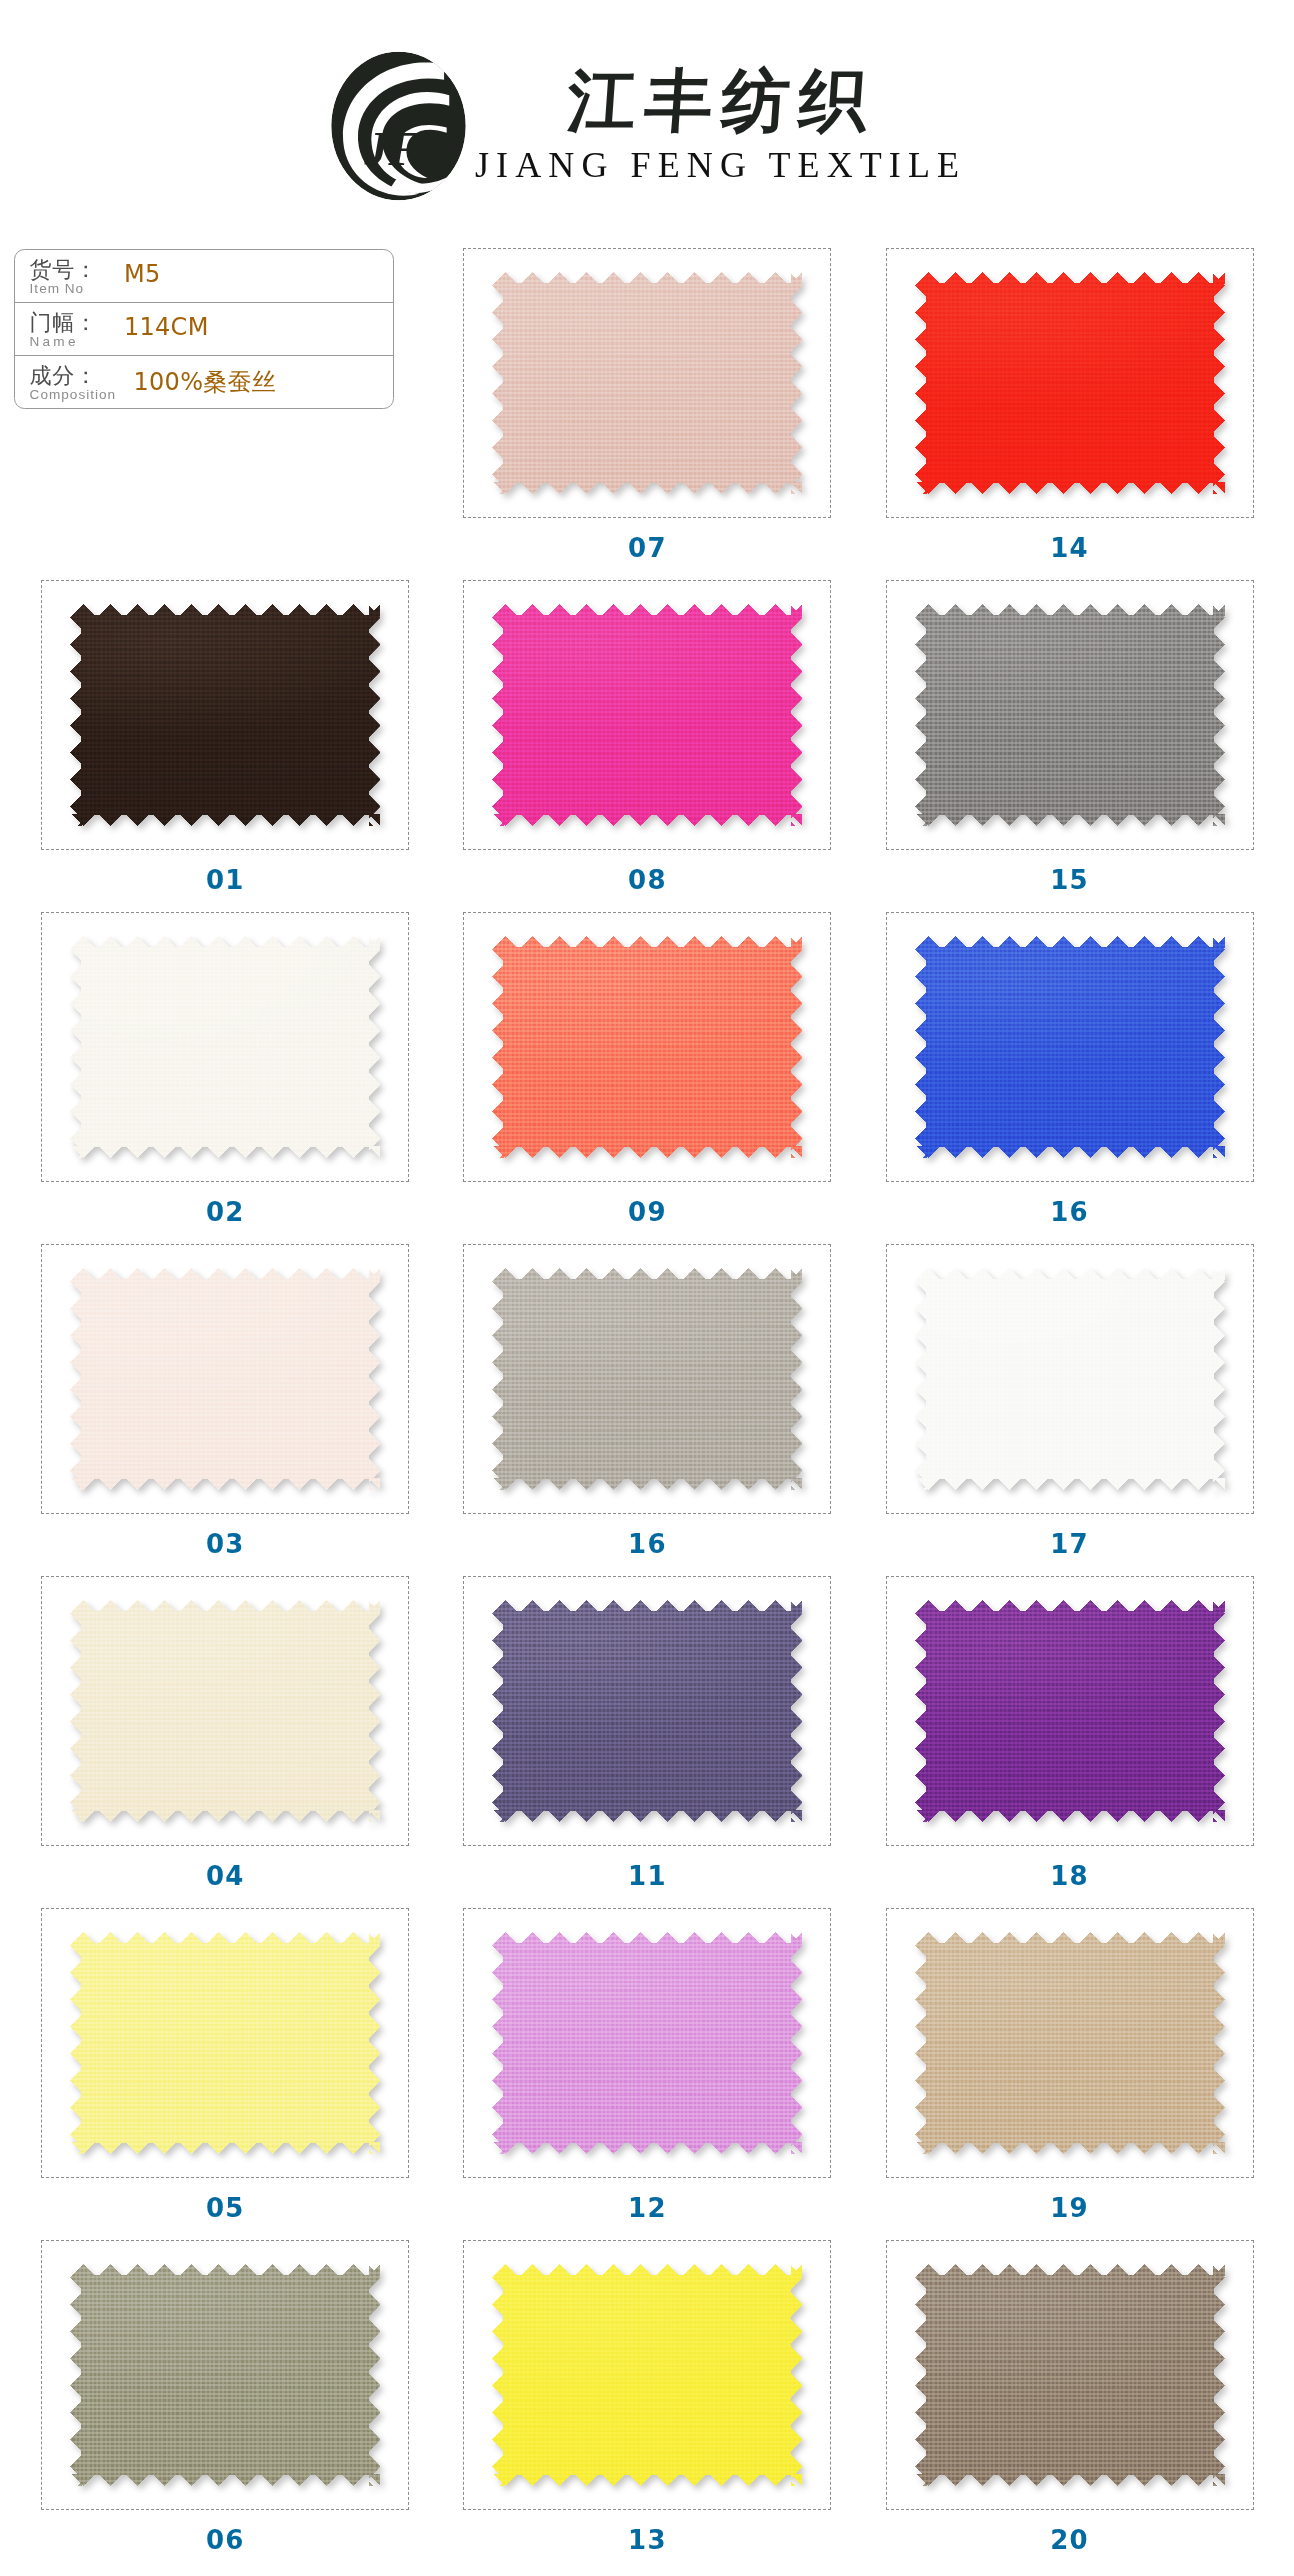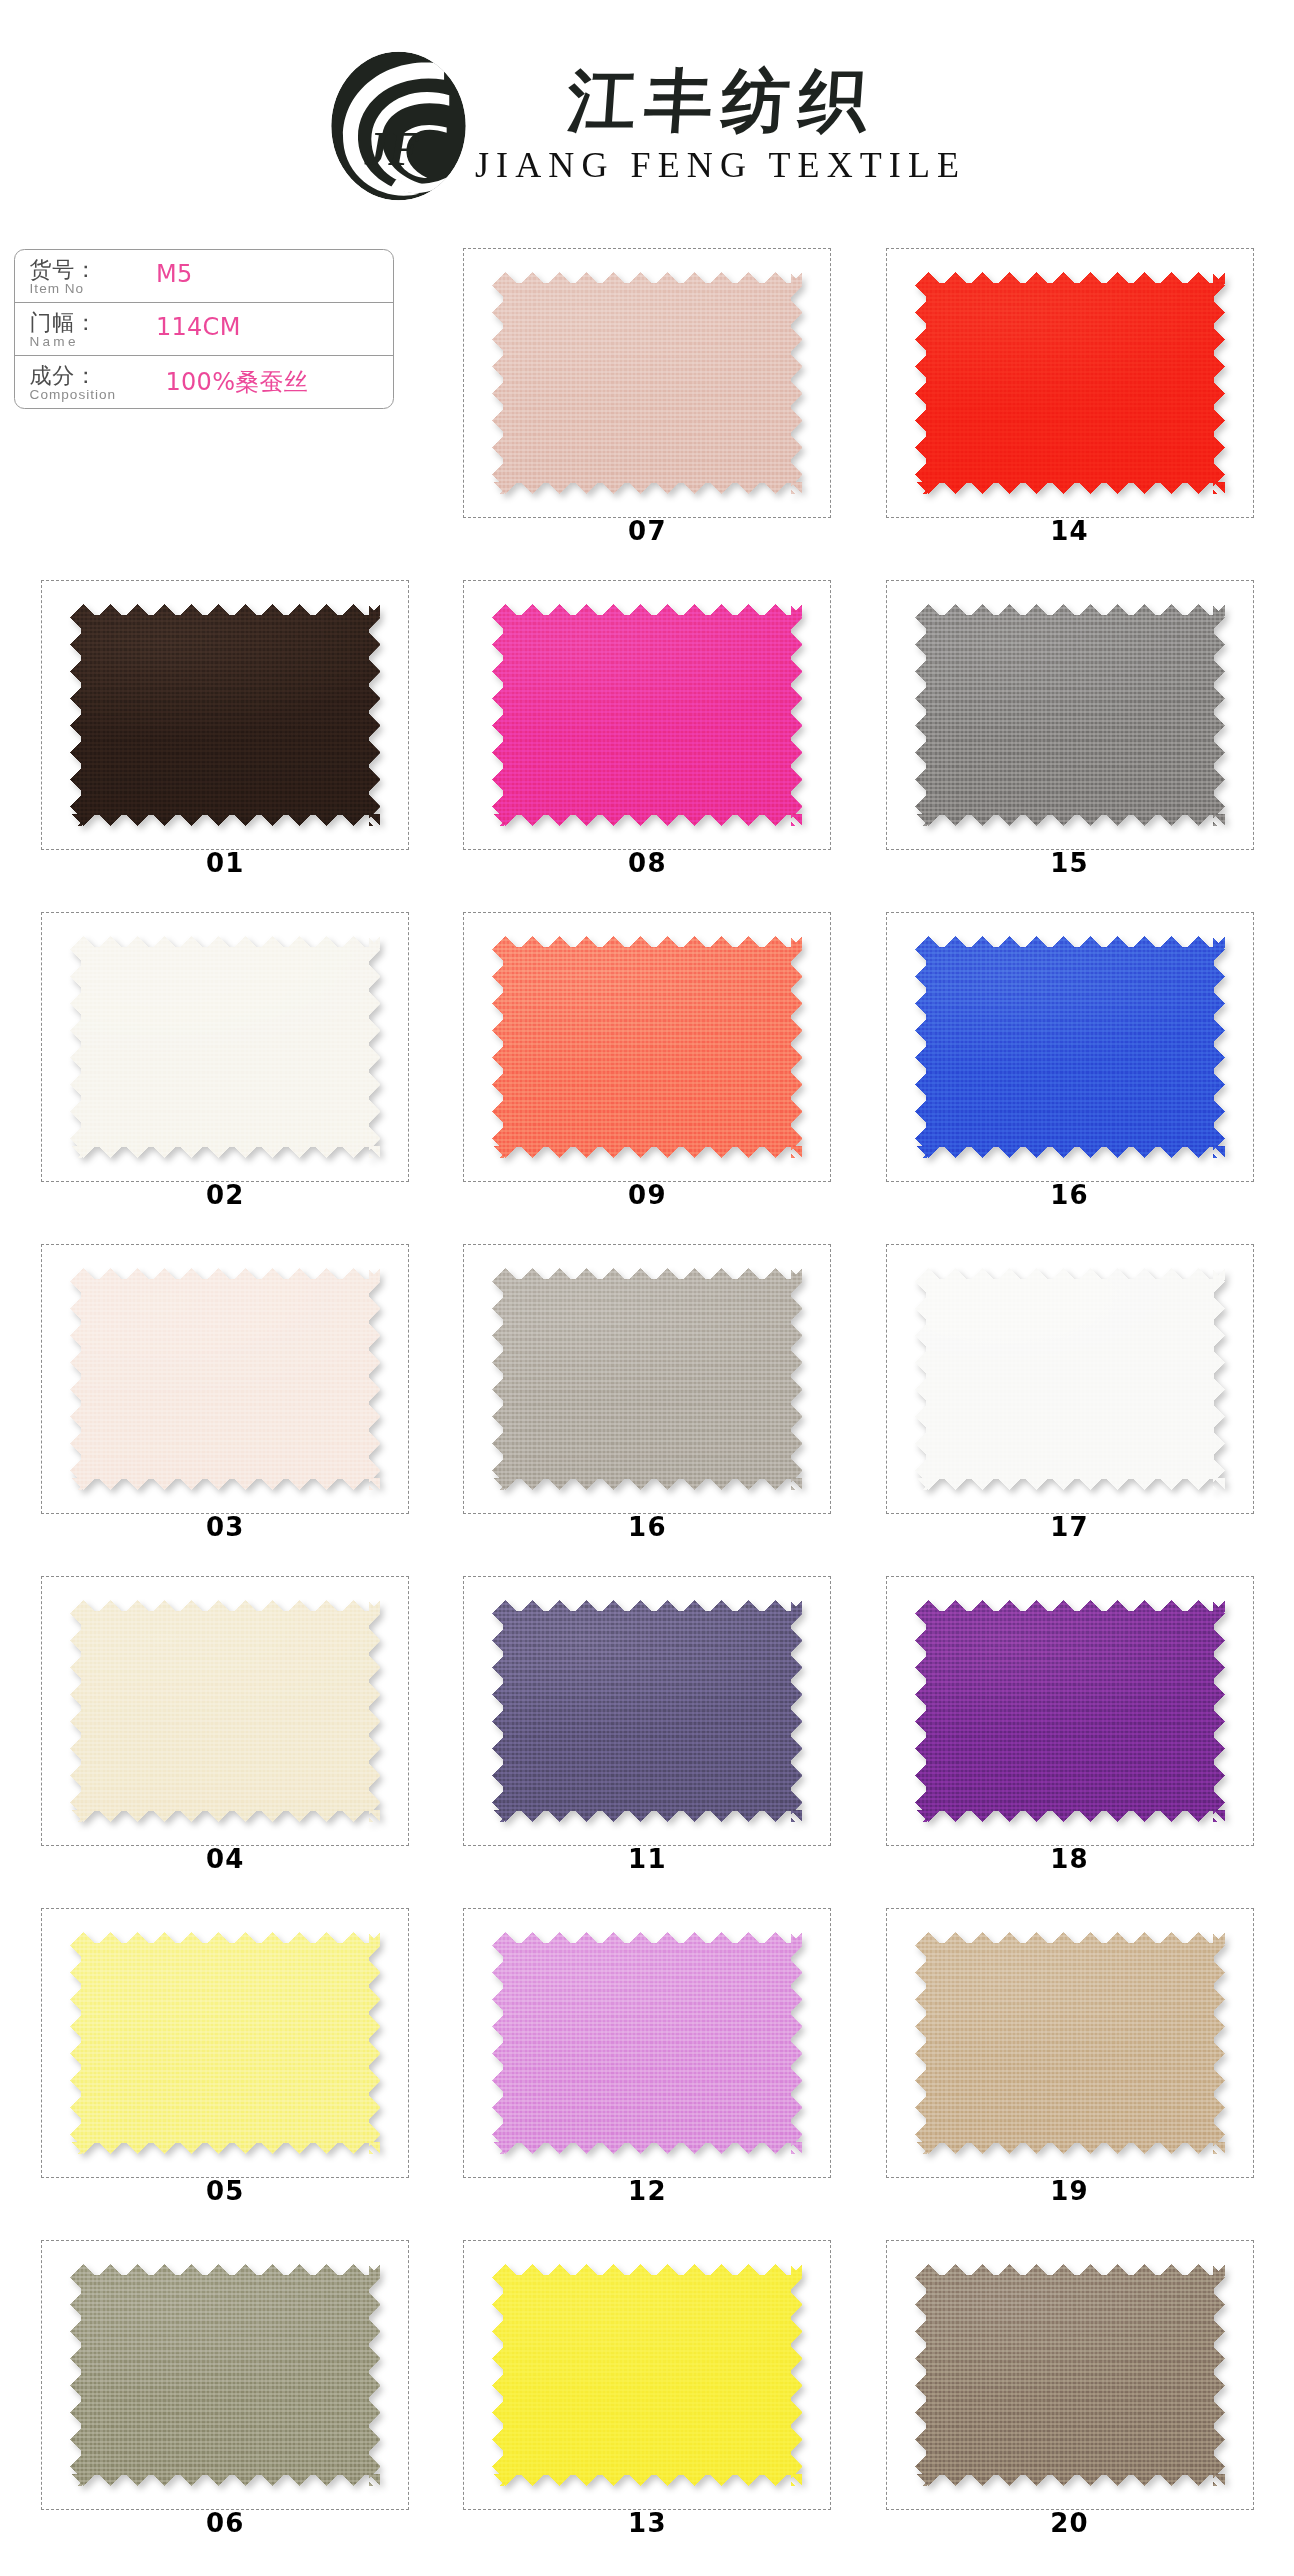--- a/index.html
+++ b/index.html
@@ -118,27 +118,26 @@
   .lab-en{
     font-size:13.6px;
     color:#8c8c8c;
     margin-top:1px;
     letter-spacing:1px;
     white-space:nowrap;
   }
   .lab-en.wide{letter-spacing:3.2px;}
   .info-val{
     font-size:24px;
-    color:#ec4899;
+    color:#a16207;
     font-family:"DejaVu Sans", sans-serif;
     padding-top:1.3px;
     padding-left:1.3px;
     white-space:nowrap;
     letter-spacing:0.3px;
-    margin-left:32px;
   }
 
   
   .swatch-frame{
     width:368px;
     height:270px;
     border:1.9px dashed #8d8d8d;
     box-sizing:border-box;
     display:flex;
     align-items:center;
@@ -189,22 +188,22 @@
     background:
       radial-gradient(120% 70% at 30% 18%, rgba(255,255,255,.20), rgba(255,255,255,0) 60%),
       linear-gradient(176deg, rgba(255,255,255,.10), rgba(0,0,0,.06));
     mix-blend-mode:soft-light;
   }
 
   .swatch-label{
     font-family:"DejaVu Sans", sans-serif;
     font-size:26px;
     font-weight:700;
-    color:#000000;
-    margin-top:0;
+    color:#0369a1;
+    margin-top:17px;
     letter-spacing:1.3px;
     line-height:1;
   }
 </style>
 </head>
 <body>
 
 <div class="page">
 
   <div class="header">

